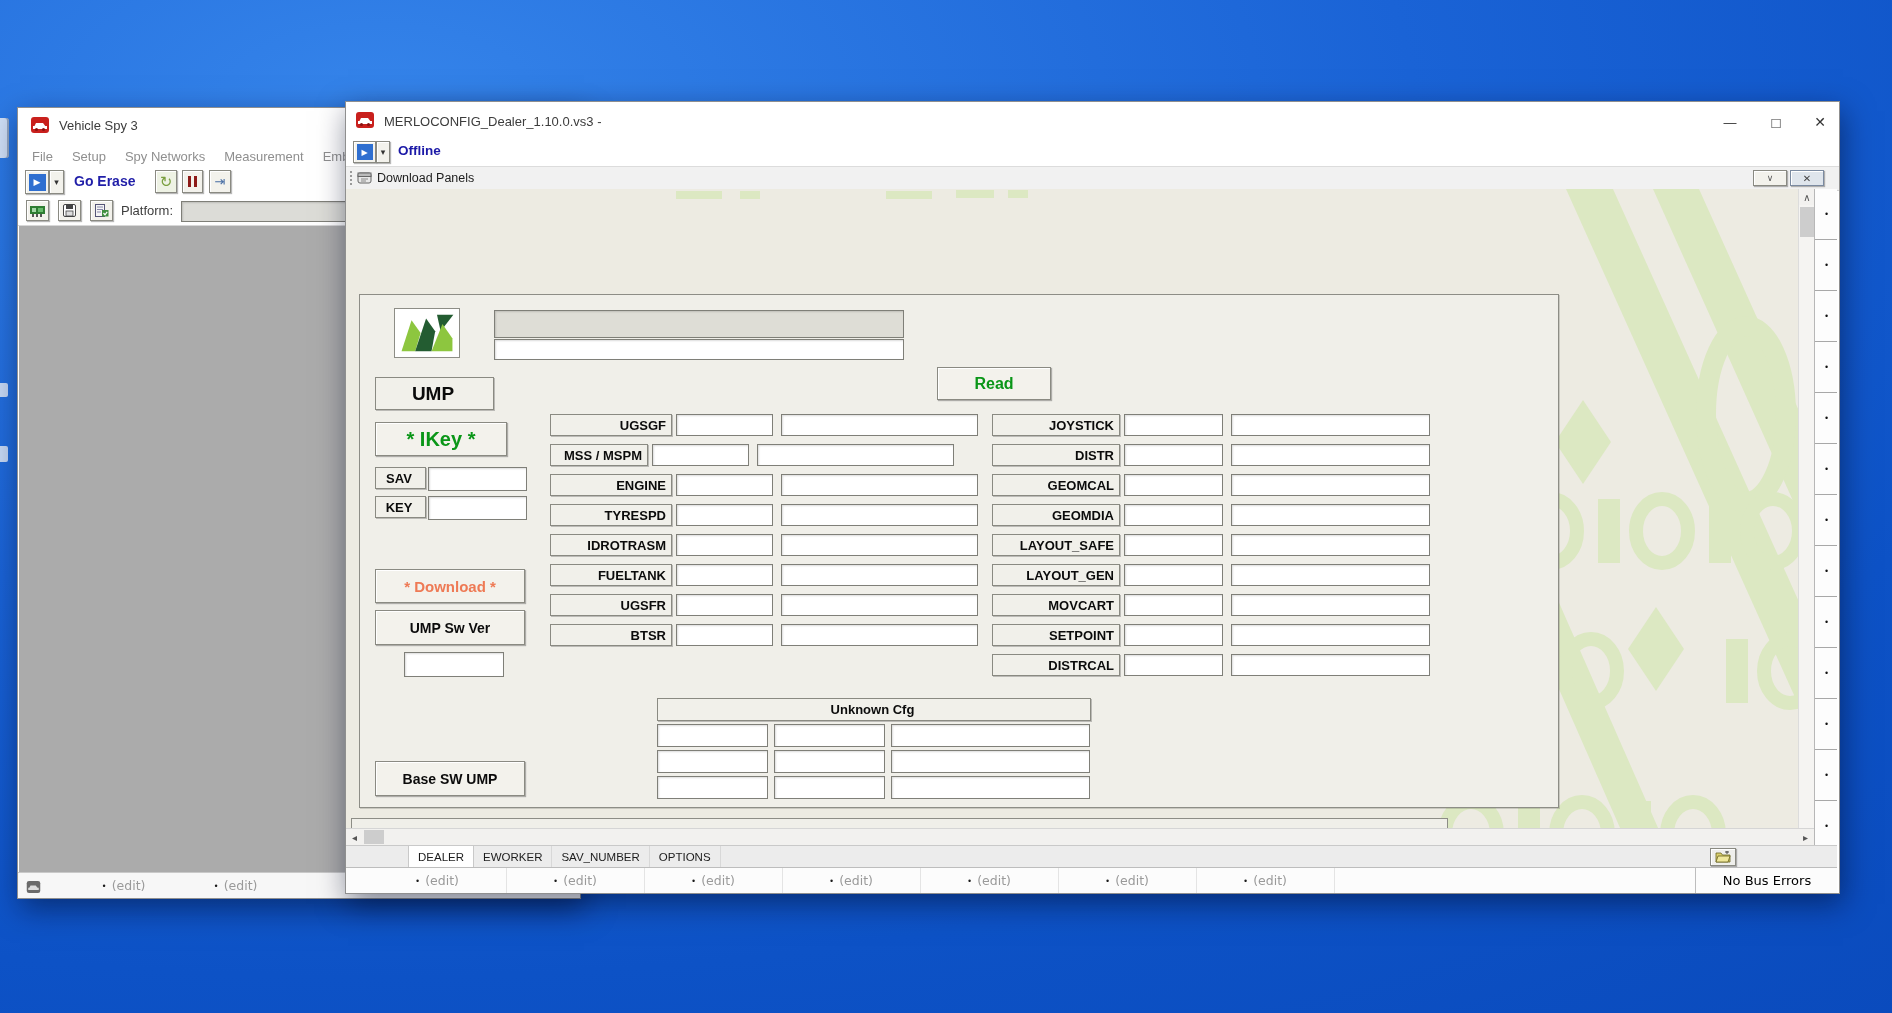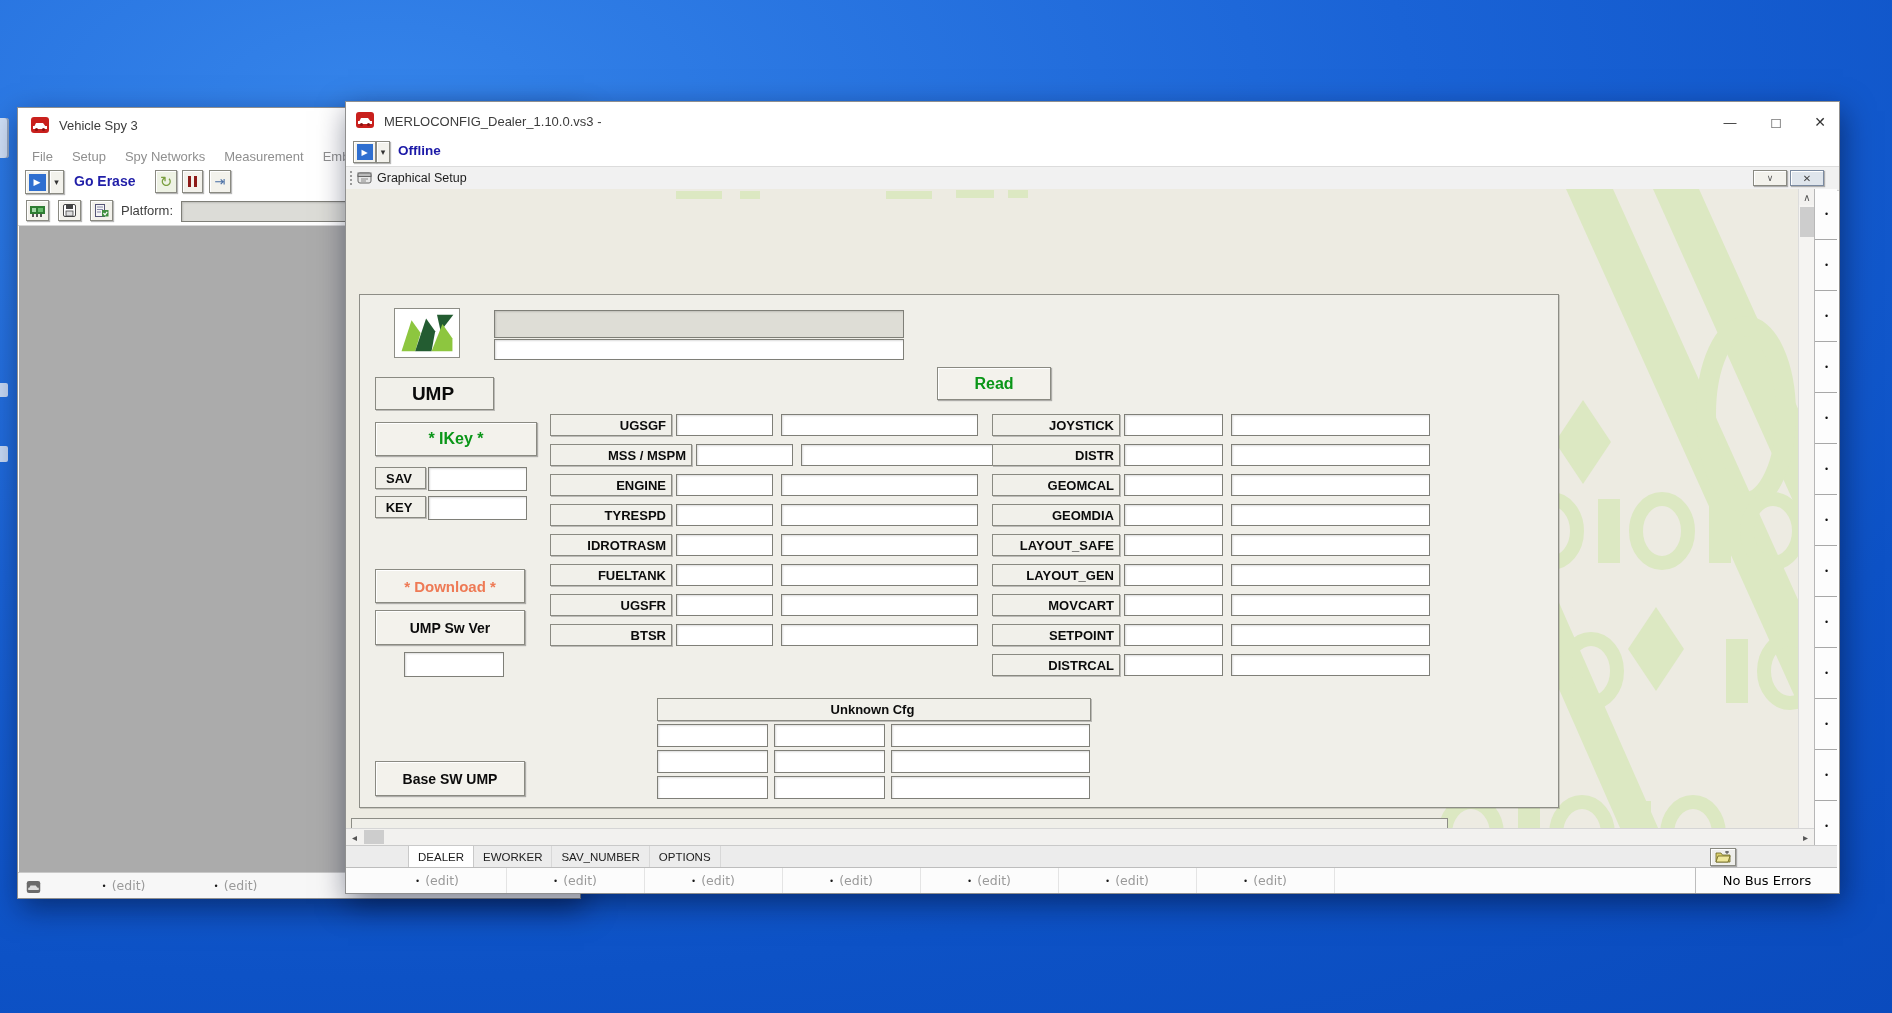--- a/index.html
+++ b/index.html
@@ -160,21 +160,21 @@
 
     <div class="abs" style="left:0;top:64px;right:0;height:23px;background:#f1f1f1;border-top:1px solid #dcdcdc;border-bottom:1px solid #d2d2d2">
       <span class="abs" style="left:4px;top:4px;width:3px;height:14px;border-left:2px dotted #9a9a9a"></span>
       <span class="abs" style="left:11px;top:4px">
         <svg width="15" height="14" viewBox="0 0 15 14">
             <rect x="1" y="2" width="13" height="10" rx="2" fill="#e8e8e8" stroke="#666"></rect>
             <rect x="1" y="2" width="13" height="3.5" fill="#bbb" stroke="#666"></rect>
             <path d="M4 8 h7 M4 10 h5" stroke="#888" stroke-width="1"></path>
           </svg>
       </span>
-      <span class="abs" style="left:31px;top:4px;font-size:12.5px;color:#1d1d1d">Graphical Setup</span>
+      <span class="abs" style="left:31px;top:4px;font-size:12.5px;color:#1d1d1d">Download Panels</span>
       <span class="btn" style="left:1407px;top:3px;width:34px;height:16px;font-size:9px;font-weight:normal;color:#555">∨</span>
       <span class="btn" style="left:1444px;top:3px;width:34px;height:16px;font-size:10px;font-weight:normal;color:#444;background:#dfe5ec;border-color:#7b8aa0">✕</span>
     </div>
 
     <div class="abs" style="left:0;top:87px;width:1491px;height:657px;background:#edebe2;overflow:hidden">
       <svg width="1491" height="657" viewBox="0 0 1491 657" style="position:absolute;left:0;top:0">
         <g fill="#dce8c2">
 
           <rect x="330" y="2" width="46" height="8"></rect>
             <rect x="394" y="2" width="20" height="8"></rect>
@@ -226,21 +226,21 @@
             <polygon points="17,42 29,6 39,20 35,42" fill="#235c31"></polygon>
             <polygon points="41,2 59,2 45,20" fill="#235c31"></polygon>
             <polygon points="35,42 47,12 58,28 58,42" fill="#8dc63f"></polygon>
           </svg>
         </div>
         <div class="fld gray" style="left:134px;top:15px;width:408px;height:26px"></div>
         <div class="fld" style="left:134px;top:44px;width:408px;height:19px"></div>
 
         <div class="btn" style="left:577px;top:72px;width:114px;height:33px;color:#0a9618;font-size:16px">Read</div>
         <div class="lbl" style="left:15px;top:82px;width:119px;height:33px;justify-content:center;font-size:19px">UMP</div>
-        <div class="btn" style="left:15px;top:127px;width:162px;height:34px;color:#0a9618;font-size:16px">* IKey *</div>
+        <div class="btn" style="left:15px;top:127px;width:132px;height:34px;color:#0a9618;font-size:20px">* IKey *</div>
 
         <div class="lbl" style="left:15px;top:172px;width:51px;height:22px;justify-content:center">SAV</div>
         <div class="fld" style="left:68px;top:172px;width:97px;height:22px"></div>
         <div class="lbl" style="left:15px;top:201px;width:51px;height:22px;justify-content:center">KEY</div>
         <div class="fld" style="left:68px;top:201px;width:97px;height:22px"></div>
 
         <div class="btn" style="left:15px;top:274px;width:150px;height:34px;color:#ee7a55;font-size:15px">* Download *</div>
         <div class="btn" style="left:15px;top:315px;width:150px;height:35px;color:#0b0b0b;font-size:14px">UMP Sw Ver</div>
         <div class="fld" style="left:44px;top:357px;width:98px;height:23px"></div>
         <div class="btn" style="left:15px;top:466px;width:150px;height:35px;color:#0b0b0b;font-size:14px">Base SW UMP</div>
@@ -248,21 +248,21 @@
         <div class="rowcol" style="left:190px;top:119px">
 
 
             <div class="frow">
               <span class="rlbl" style="width:122px">UGSGF</span>
               <span class="rfld" style="width:97px;margin-left:4px"></span>
               <span class="rfld" style="width:197px;margin-left:8px"></span>
             </div>
 
             <div class="frow">
-              <span class="rlbl" style="width:142px">MSS / MSPM</span>
+              <span class="rlbl" style="width:98px">MSS / MSPM</span>
               <span class="rfld" style="width:97px;margin-left:4px"></span>
               <span class="rfld" style="width:197px;margin-left:8px"></span>
             </div>
 
             <div class="frow">
               <span class="rlbl" style="width:122px">ENGINE</span>
               <span class="rfld" style="width:97px;margin-left:4px"></span>
               <span class="rfld" style="width:197px;margin-left:8px"></span>
             </div>
 

